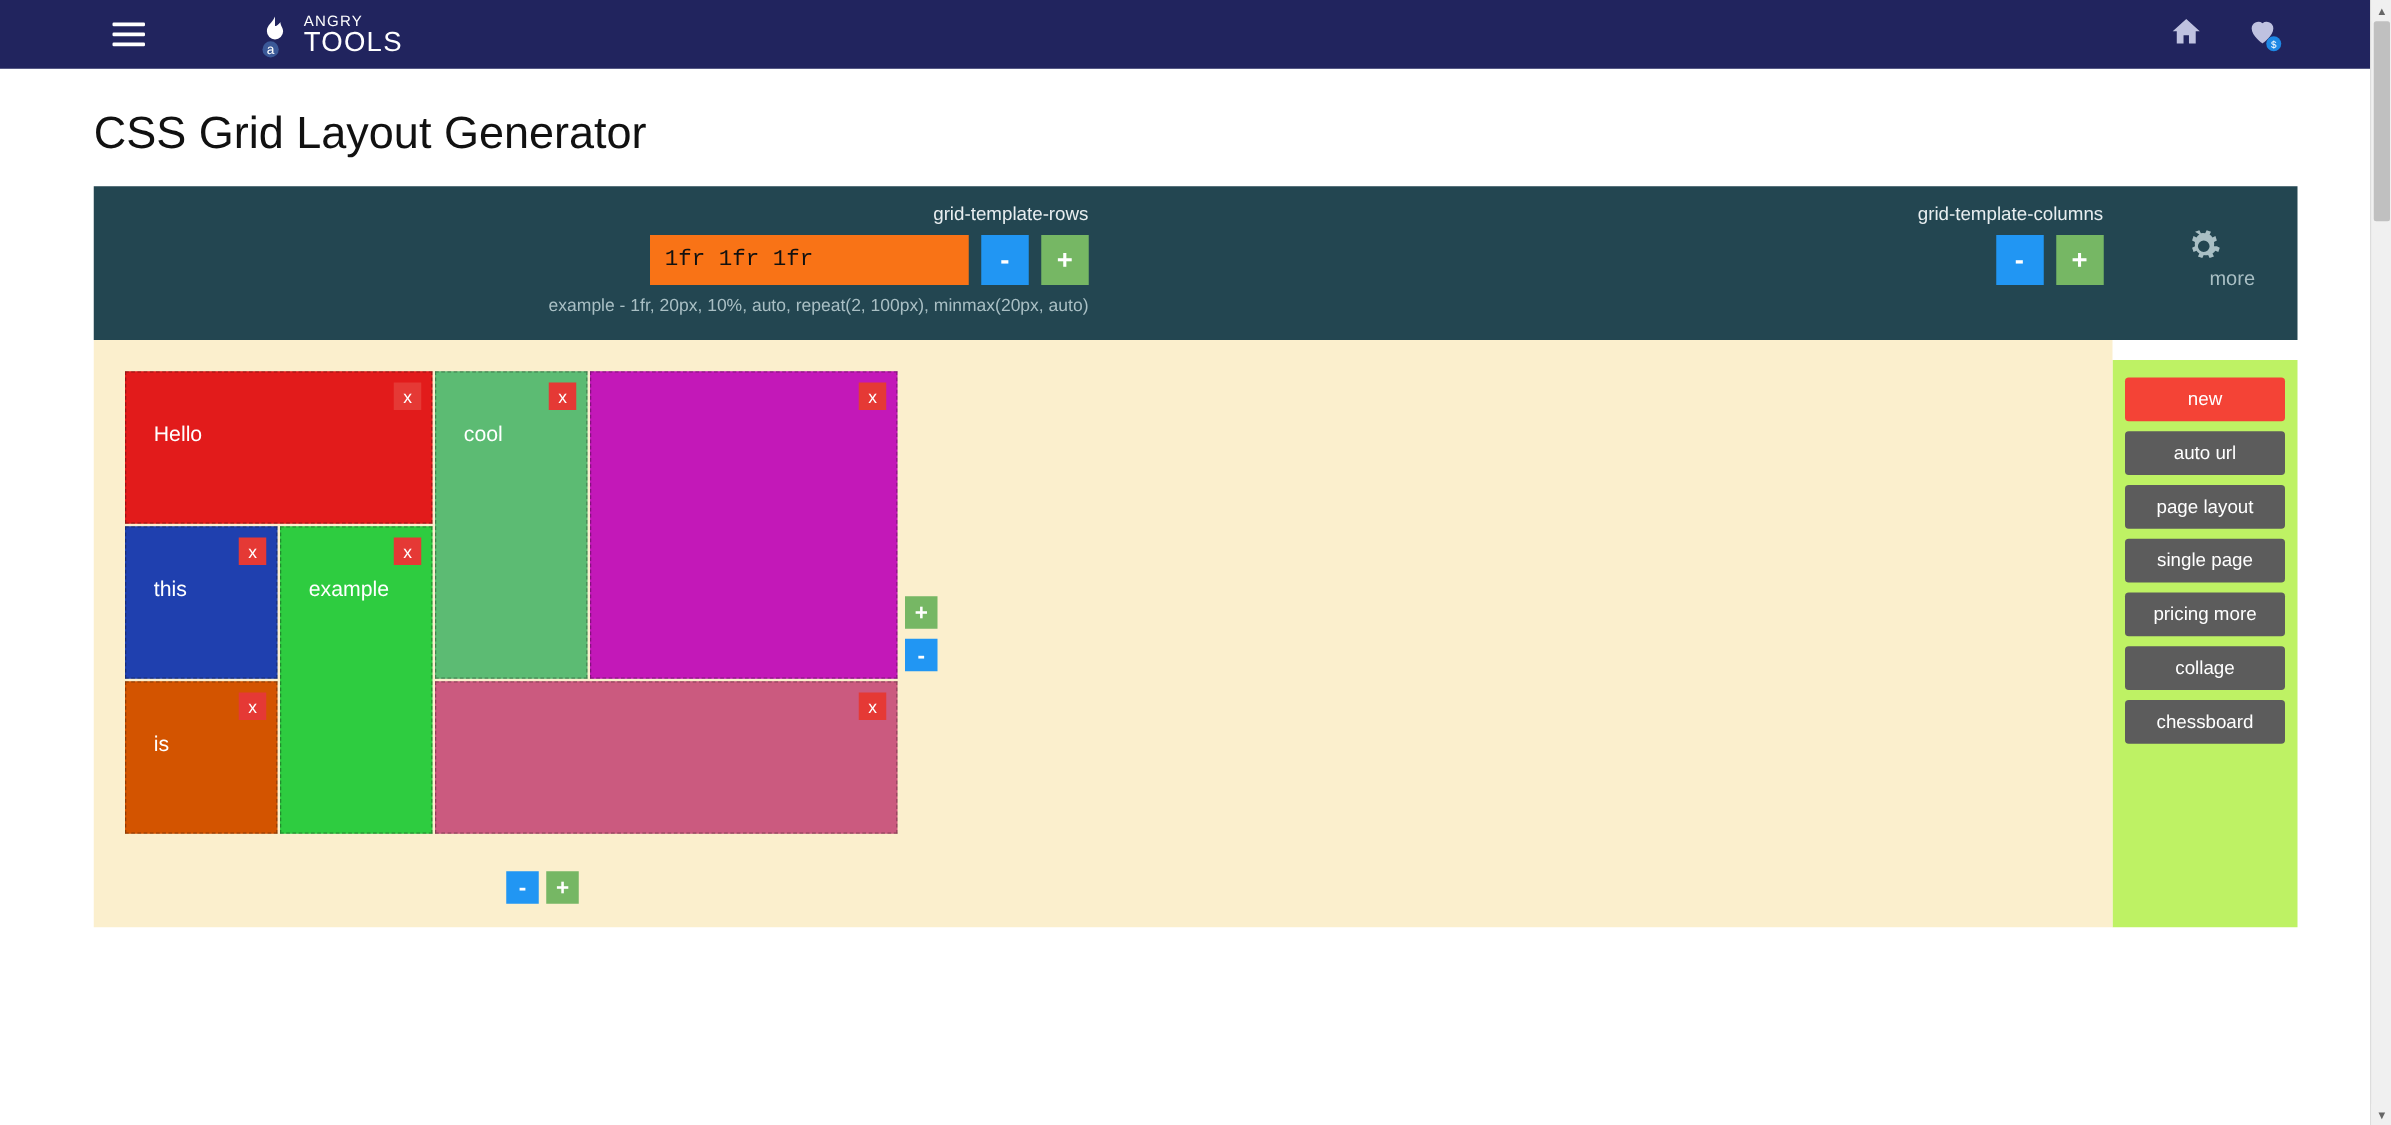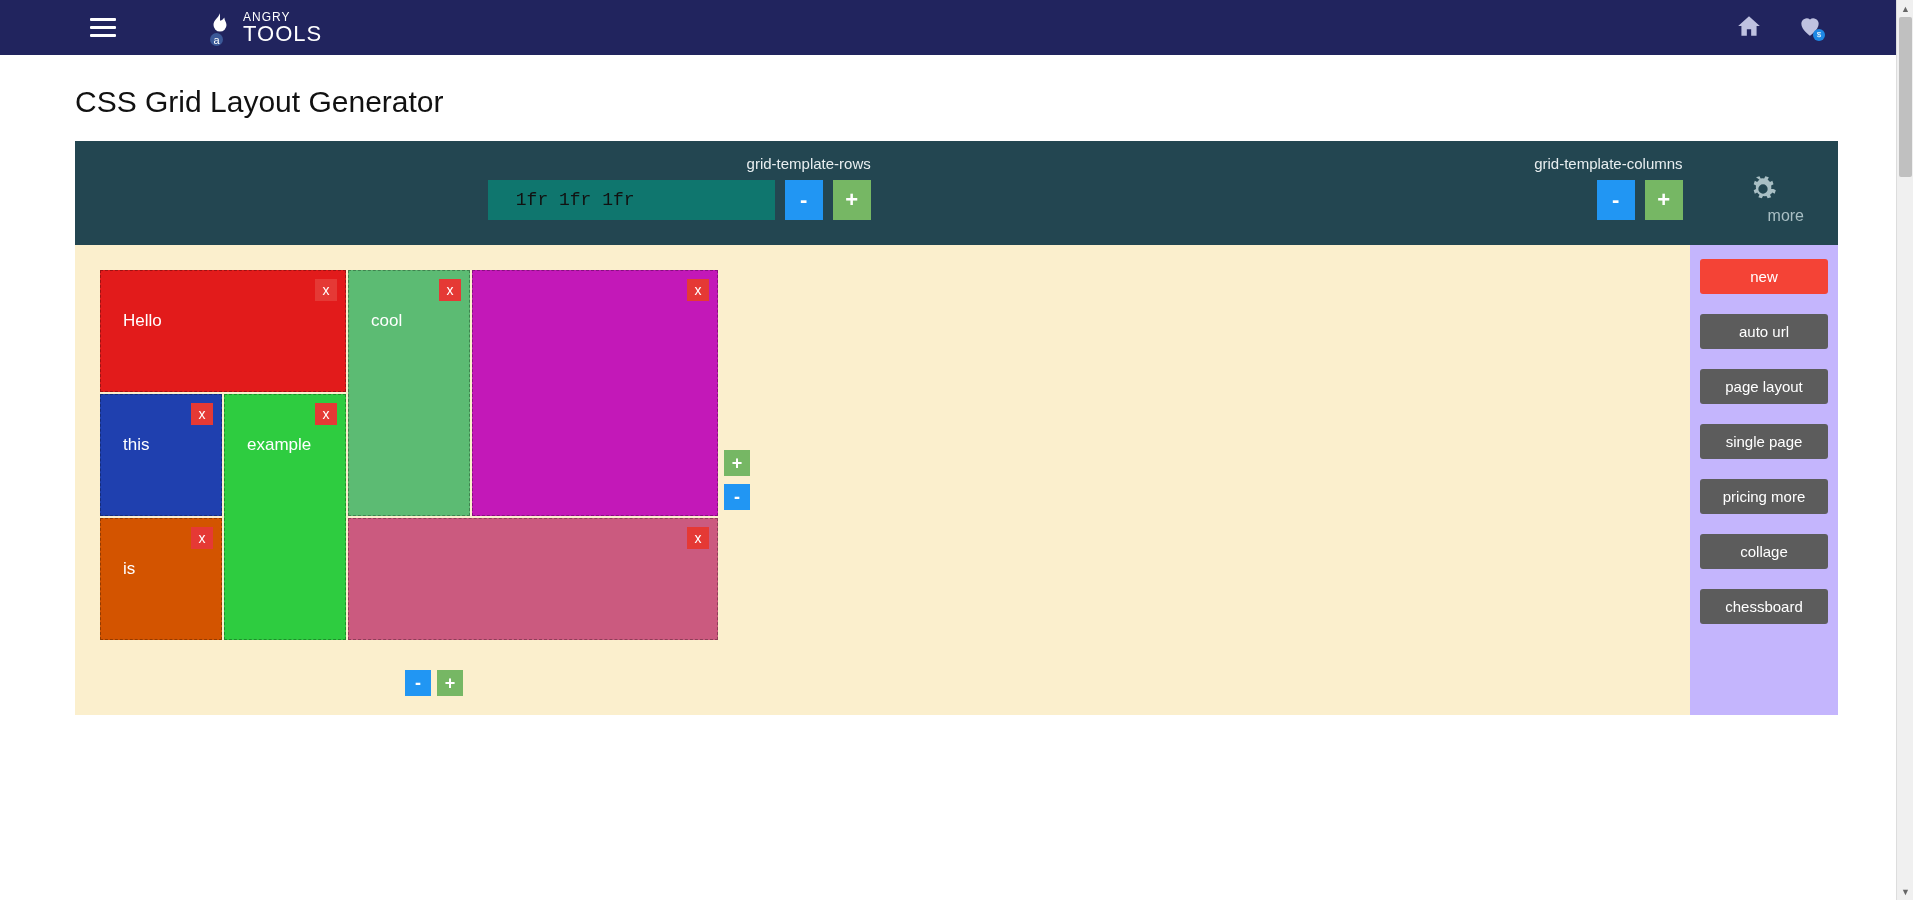--- a/index.html
+++ b/index.html
@@ -73,37 +73,37 @@
     height: 12px;
     border-radius: 50%;
     display: flex;
     align-items: center;
     justify-content: center;
     font-size: 8px;
     color: #fff;
   }
 
   .content { padding: 30px 75px 0 75px; }
-  h1 { font-size: 30px; font-weight: 400; color: #111; margin-bottom: 22px; }
+  h1 { font-size: 36px; font-weight: 400; color: #111; margin-bottom: 22px; }
 
   .controls-panel {
     background: #234651;
     padding: 14px 24px 20px 24px;
     display: flex;
     gap: 40px;
     align-items: flex-start;
   }
   .control-col { flex: 1; display: flex; flex-direction: column; gap: 8px; align-items: flex-end; }
   .control-label { color: #e8eef0; font-size: 15px; }
   .control-row { display: flex; gap: 10px; align-items: stretch; }
   .control-input {
     flex: 1;
-    background: #0f766e;
+    background: #f97316;
     border: none;
-    padding: 10px 28px;
+    padding: 10px 12px;
     font-family: "Courier New", monospace;
     font-size: 18px;
     color: #111;
   }
   .btn {
     width: 38px;
     height: 40px;
     border: none;
     color: #fff;
     font-size: 22px;
@@ -133,25 +133,26 @@
   .workspace-row { display: flex; gap: 0; }
   .canvas-area {
     flex: 1;
     background: #fbefcd;
     padding: 25px;
     position: relative;
     min-height: 470px;
   }
   .sidebar {
     width: 148px;
-    background: #c4b5fd;
+    background: #bef264;
     padding: 14px 10px;
     display: flex;
     flex-direction: column;
-    gap: 20px;
+    gap: 8px;
+    margin-top: 16px;
   }
   .side-btn {
     background: #5c5c5c;
     color: #fff;
     border: none;
     padding: 9px 6px;
     font-size: 15px;
     cursor: pointer;
     border-radius: 3px;
   }
@@ -291,20 +292,21 @@
   <h1>CSS Grid Layout Generator</h1>
 
   <div class="controls-panel">
     <div class="control-col">
       <div class="control-label">grid-template-rows</div>
       <div class="control-row">
         <input class="control-input" value="1fr 1fr 1fr" style="">
         <button class="btn btn-minus">-</button>
         <button class="btn btn-plus">+</button>
       </div>
+      <div class="example">example - 1fr, 20px, 10%, auto, repeat(2, 100px), minmax(20px, auto)</div>
     </div>
     <div class="control-col">
       <div class="control-label">grid-template-columns</div>
       <div class="control-row">
         <button class="btn btn-minus">-</button>
         <button class="btn btn-plus">+</button>
       </div>
     </div>
     <div class="more-col">
       <svg viewBox="0 0 24 24">

